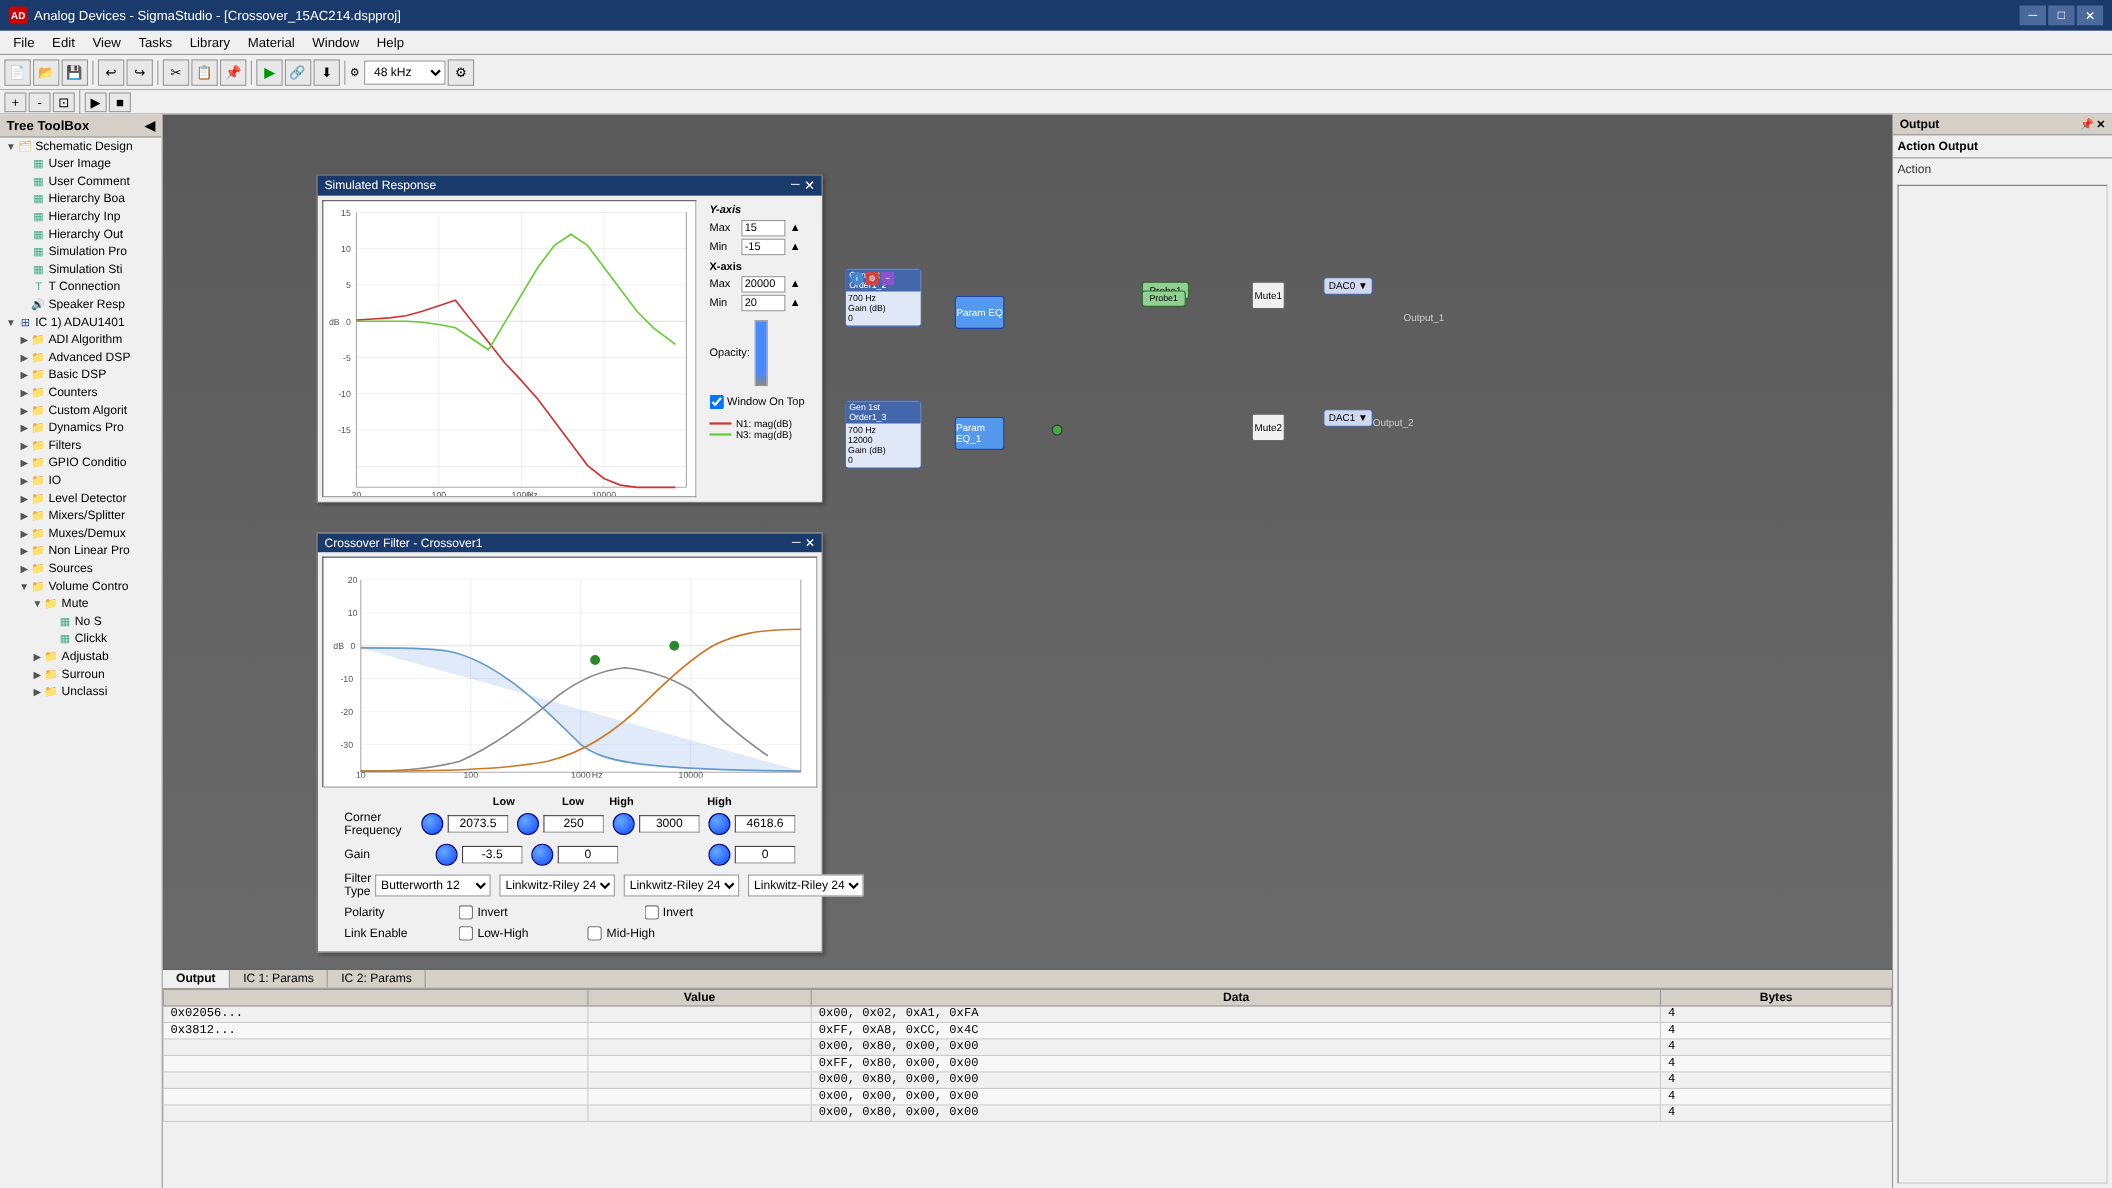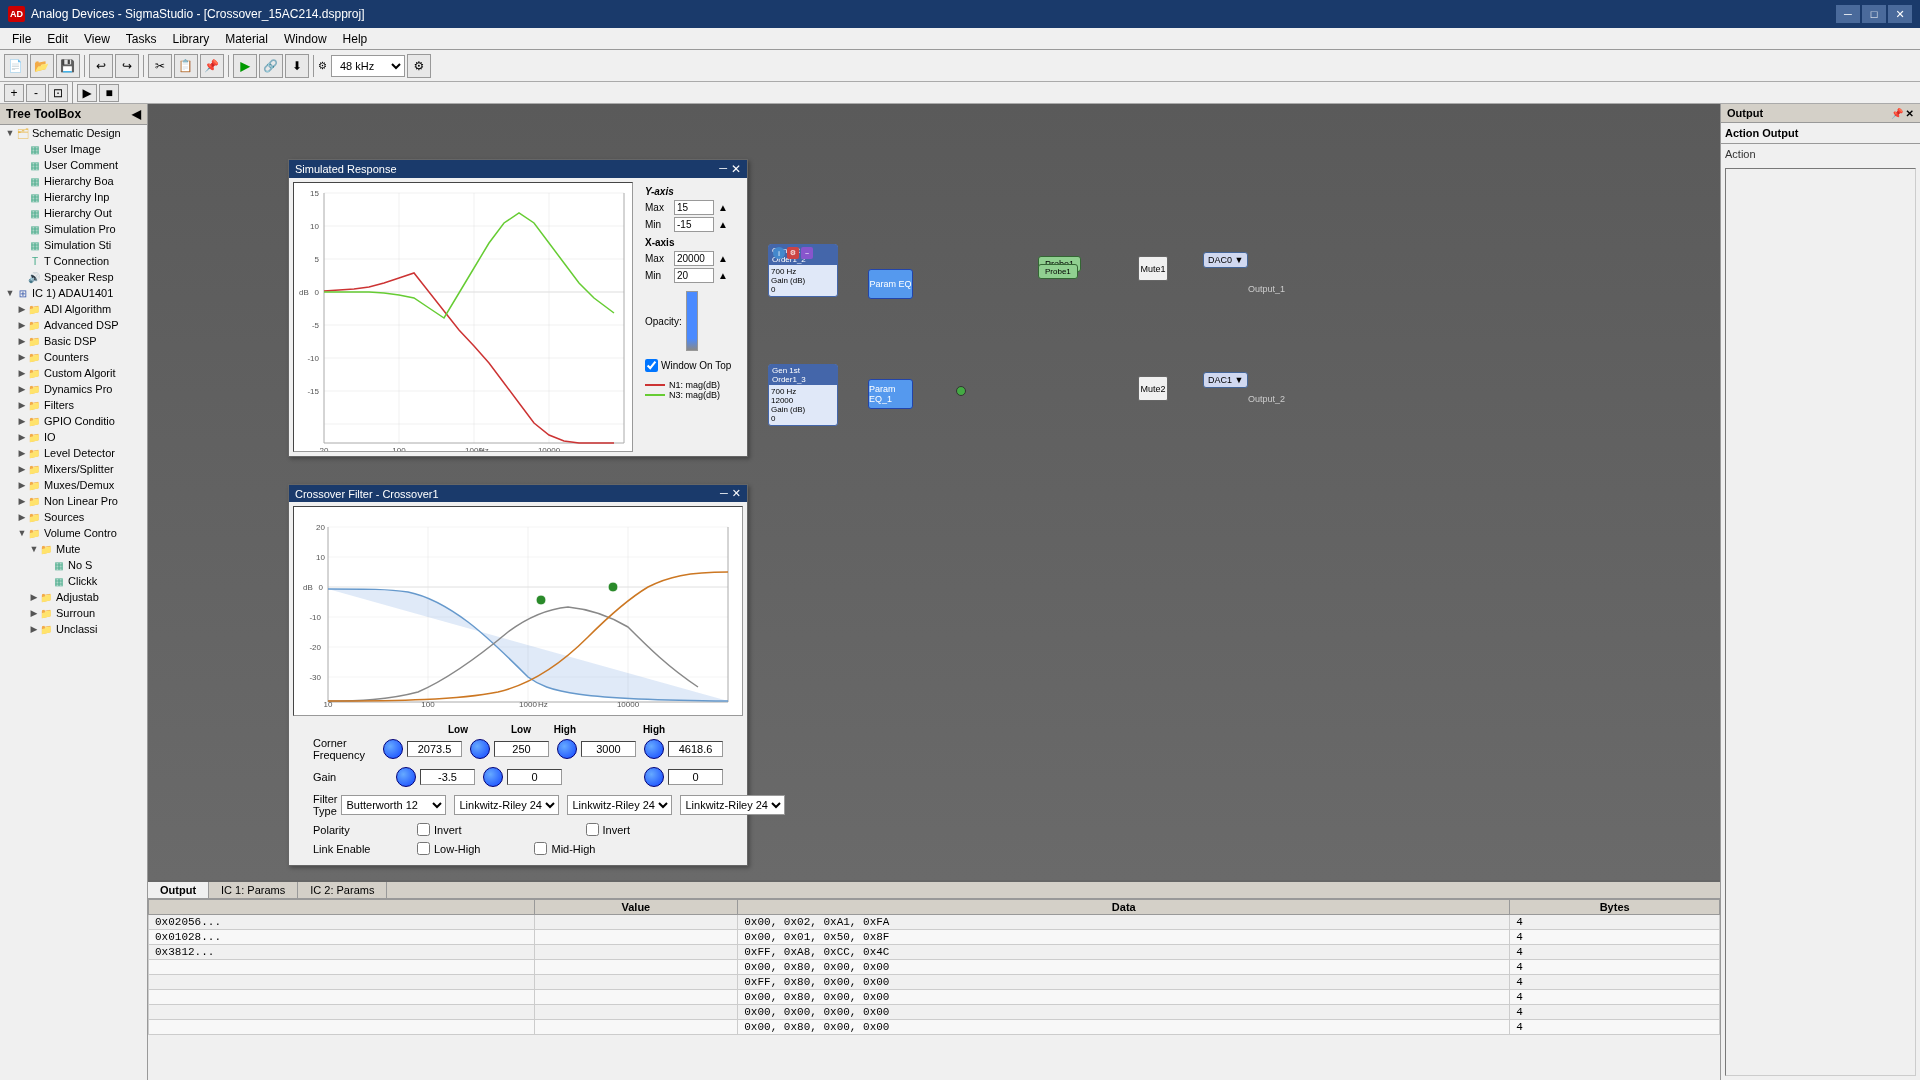--- a/index.html
+++ b/index.html
@@ -422,22 +422,22 @@
         <span style="font-size:9px;">Mute2</span>
       </div>
 
       <div style="position:absolute; left:1055px; top:148px; background:#d0d8f0; border:1px solid #446699; border-radius:3px; padding:2px 4px; font-size:9px; cursor:pointer; display:flex; align-items:center;">
         <span>DAC0 ▼</span>
       </div>
       <div style="position:absolute; left:1055px; top:268px; background:#d0d8f0; border:1px solid #446699; border-radius:3px; padding:2px 4px; font-size:9px; cursor:pointer; display:flex; align-items:center;">
         <span>DAC1 ▼</span>
       </div>
 
-      <div style="position:absolute; left:1100px; top:180px; color:#ccc; font-size:9px;">Output_1</div>
-      <div style="position:absolute; left:1100px; top:290px; color:#ccc; font-size:9px;">Output_2</div>
+      <div style="position:absolute; left:1128px; top:180px; color:#ccc; font-size:9px;">Output_1</div>
+      <div style="position:absolute; left:1100px; top:275px; color:#ccc; font-size:9px;">Output_2</div>
 
       <div style="position:absolute; left:808px; top:282px; width:10px; height:10px; background:#4a4; border-radius:50%; border:1px solid #333;"></div>
 
       <div style="position:absolute; left:625px; top:143px; display:flex; gap:2px;">
         <div style="width:12px; height:12px; background:#4488cc; border-radius:50%; font-size:7px; color:#fff; display:flex; align-items:center; justify-content:center; cursor:pointer;">i</div>
         <div style="width:12px; height:12px; background:#cc4444; border-radius:2px; font-size:7px; color:#fff; display:flex; align-items:center; justify-content:center; cursor:pointer;">⚙</div>
         <div style="width:12px; height:12px; background:#8855cc; border-radius:2px; font-size:7px; color:#fff; display:flex; align-items:center; justify-content:center; cursor:pointer;">~</div>
       </div>
 
       <div class="float-window" style="left:140px; top:55px; width:460px;">
@@ -703,26 +703,20 @@
             </tr>
           </thead>
           <tbody>
             <tr class="list-item">
               <td>0x02056...</td>
               <td></td>
               <td>0x00, 0x02, 0xA1, 0xFA</td>
               <td>4</td>
             </tr>
             <tr class="list-item">
-              <td>0x01028...</td>
-              <td></td>
-              <td>0x00, 0x01, 0x50, 0x8F</td>
-              <td>4</td>
-            </tr>
-            <tr class="list-item">
               <td>0x3812...</td>
               <td></td>
               <td>0xFF, 0xA8, 0xCC, 0x4C</td>
               <td>4</td>
             </tr>
             <tr class="list-item">
               <td></td>
               <td></td>
               <td>0x00, 0x80, 0x00, 0x00</td>
               <td>4</td>

